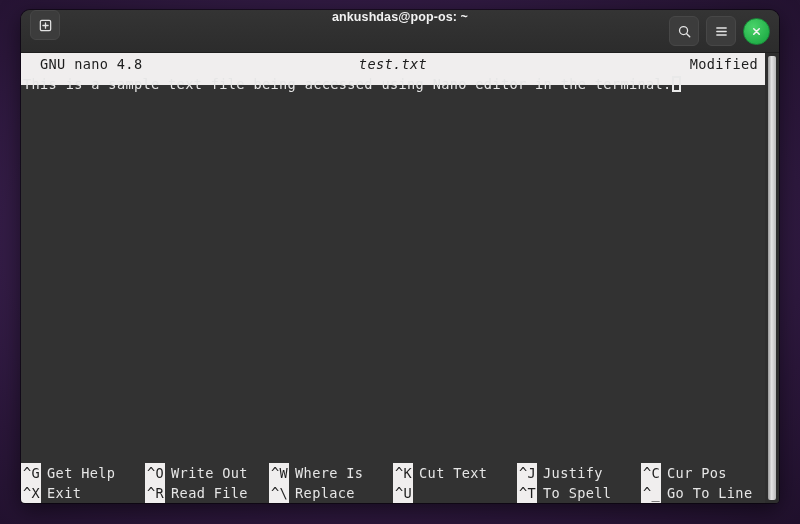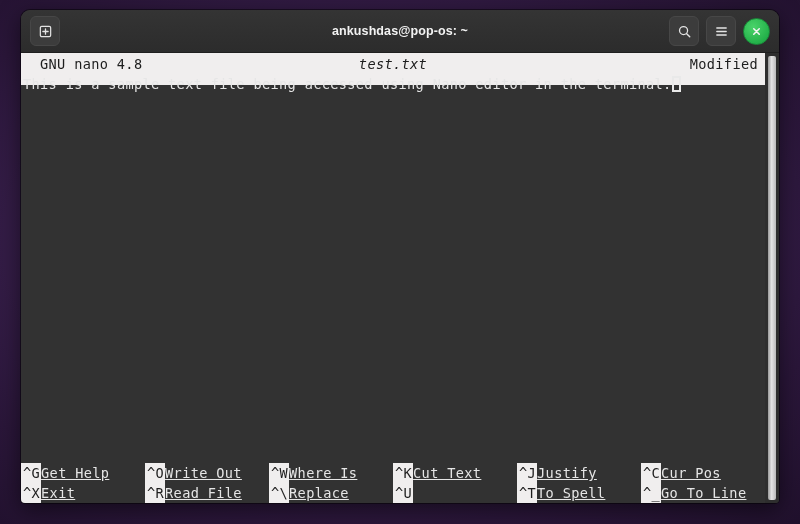--- a/index.html
+++ b/index.html
@@ -31,21 +31,20 @@
   }
 
   
   #titlebar {
     position: relative;
     height: 42px;
     flex: 0 0 42px;
     background: linear-gradient(#343434, #2c2c2c);
     border-bottom: 1px solid #1f1f1f;
     display: flex;
-    align-items: center;
   }
   .tb-btn {
     width: 28px;
     height: 28px;
     border-radius: 6px;
     background: #3c3c3c;
     border: 1px solid #474747;
     display: flex;
     align-items: center;
     justify-content: center;
@@ -180,23 +179,22 @@
   }
   .sc-key {
     background: #f0eeee;
     color: #1d1d1d;
     padding: 1px 1px 1px 2px;
     line-height: 18px;
     height: 20px;
     box-sizing: border-box;
   }
   .sc-label {
-    padding-left: 0;
+    padding-left: 6px;
     line-height: 20px;
-    text-decoration: underline;
   }
 </style>
 </head>
 <body>
 
 <div id="window">
 
   <div id="titlebar">
 
     <div class="tb-btn" id="newtab-btn">

